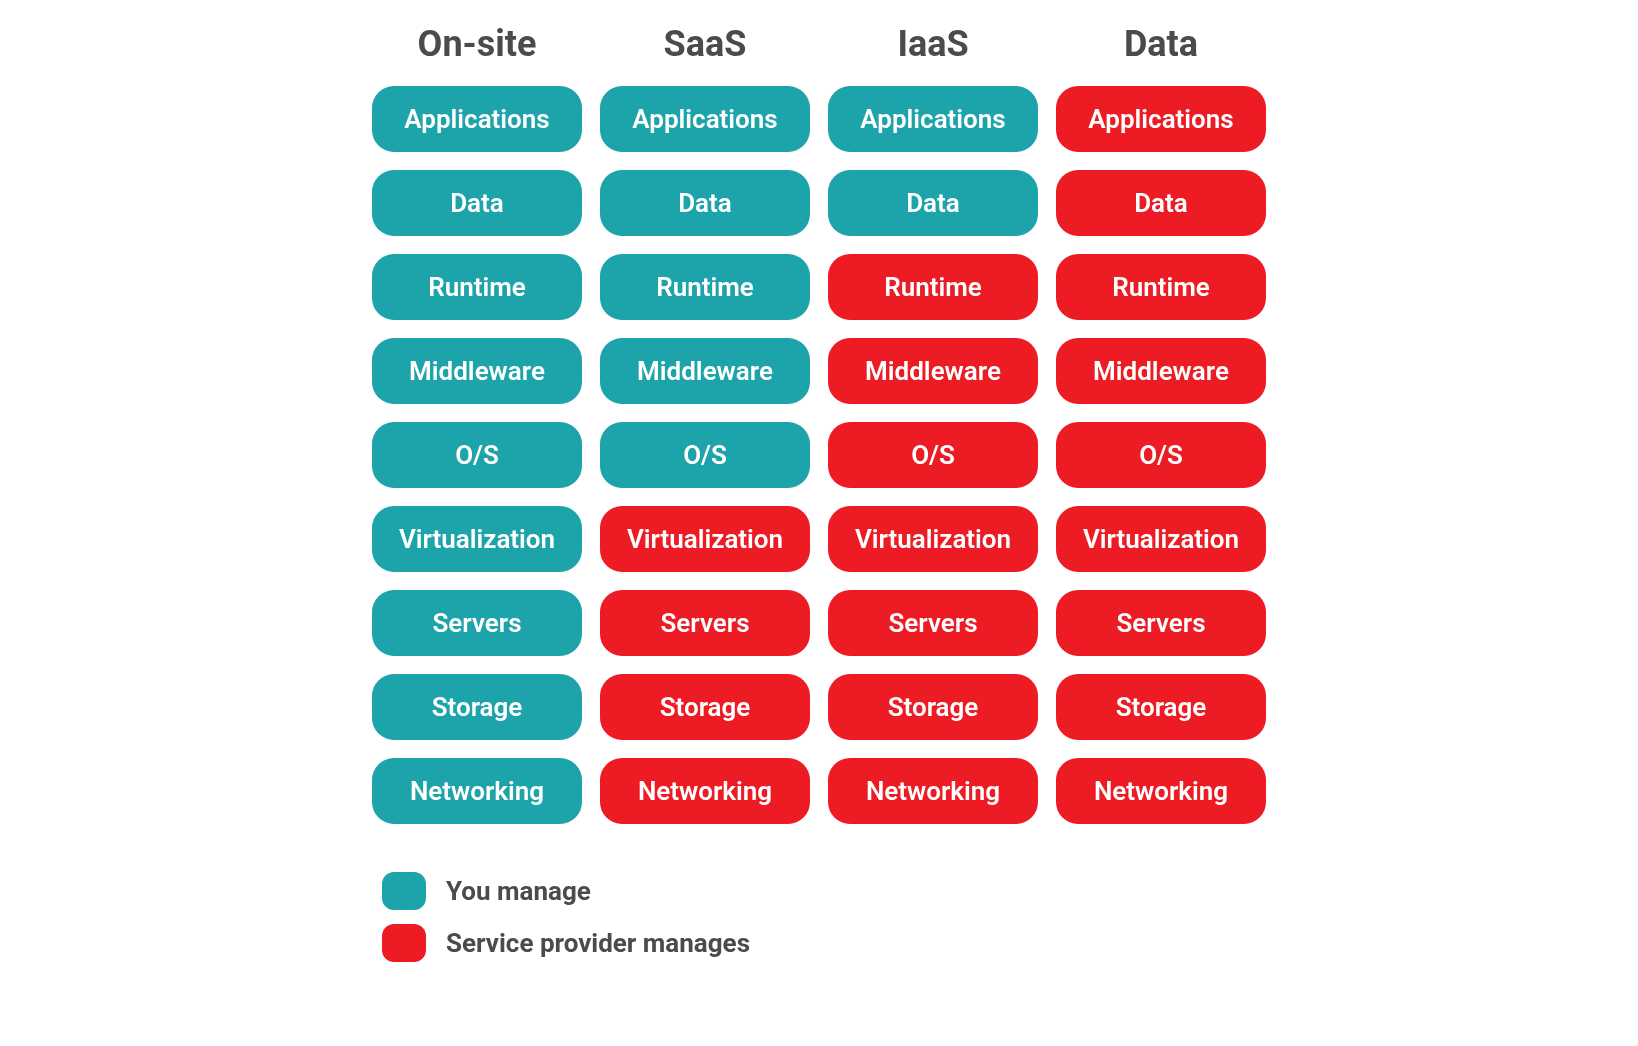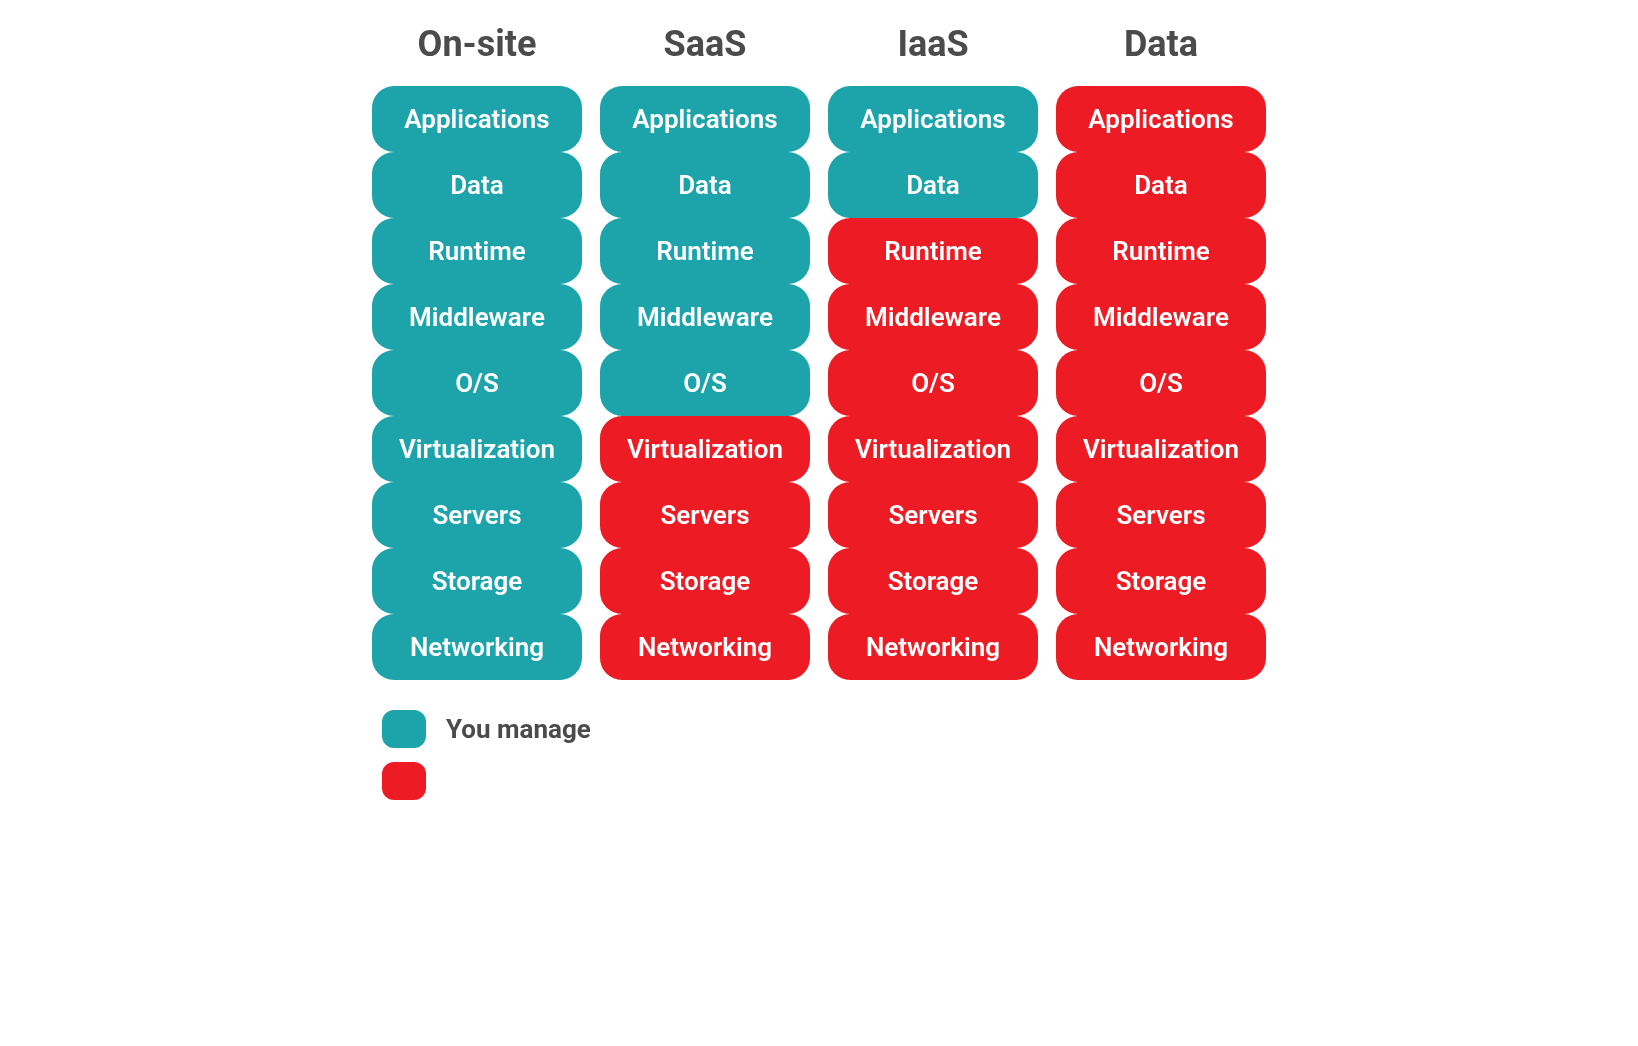--- a/index.html
+++ b/index.html
@@ -45,20 +45,21 @@
     .pill {
       width: 210px;
       height: 66px;
       border-radius: 22px;
       display: flex;
       align-items: center;
       justify-content: center;
       font-size: 26px;
       font-weight: 600;
       color: #ffffff;
+      margin-bottom: 18px;
     }
     .pill.you {
       background: #1da4aa;
     }
     .pill.provider {
       background: #ed1b23;
     }
     .legend {
       margin-top: 30px;
       margin-left: 10px;
@@ -143,15 +144,16 @@
         <div class="pill provider">Networking</div>
       </div>
     </div>
   <div class="legend">
     <div class="legend-row">
       <div class="legend-swatch you"></div>
       <div class="legend-label">You manage</div>
     </div>
     <div class="legend-row">
       <div class="legend-swatch provider"></div>
+      <div class="legend-label">Service provider manages</div>
     </div>
   </div>
 </div>
 
 </body></html>

